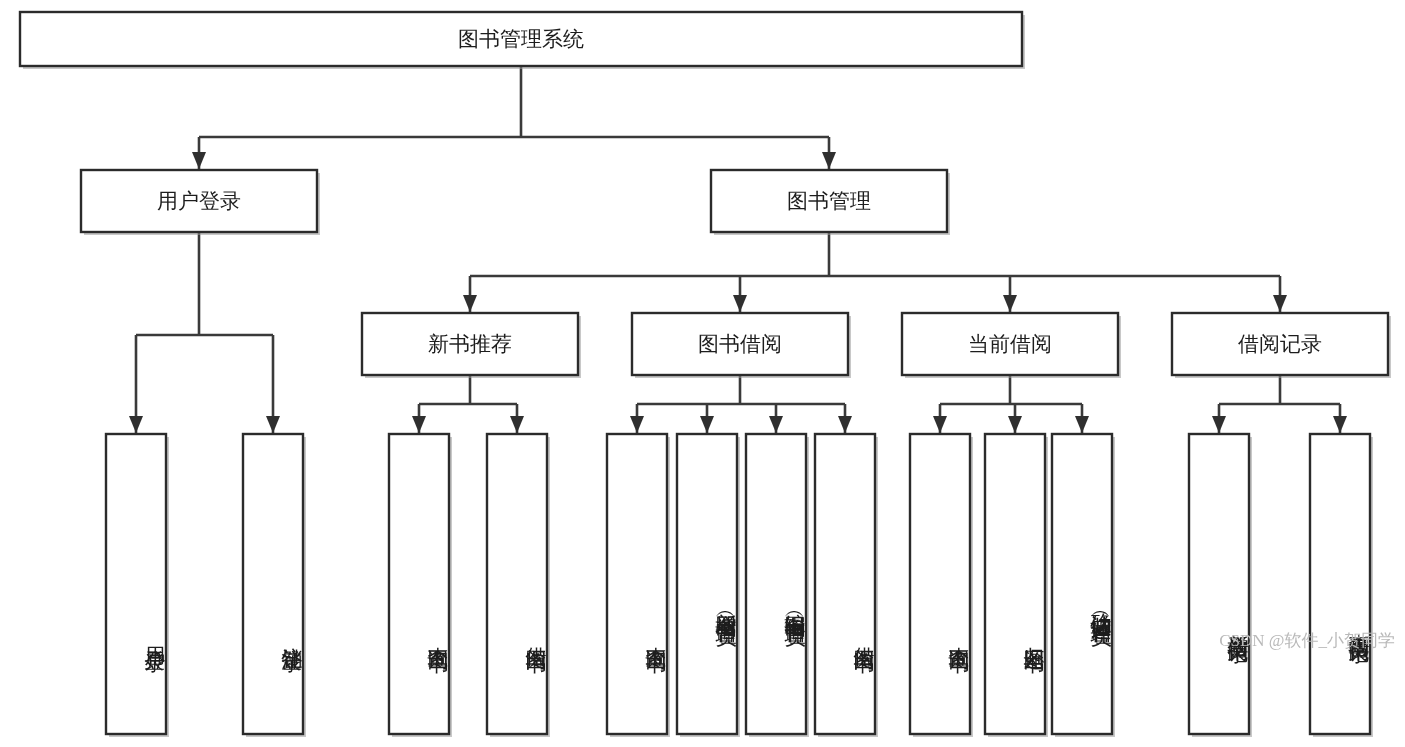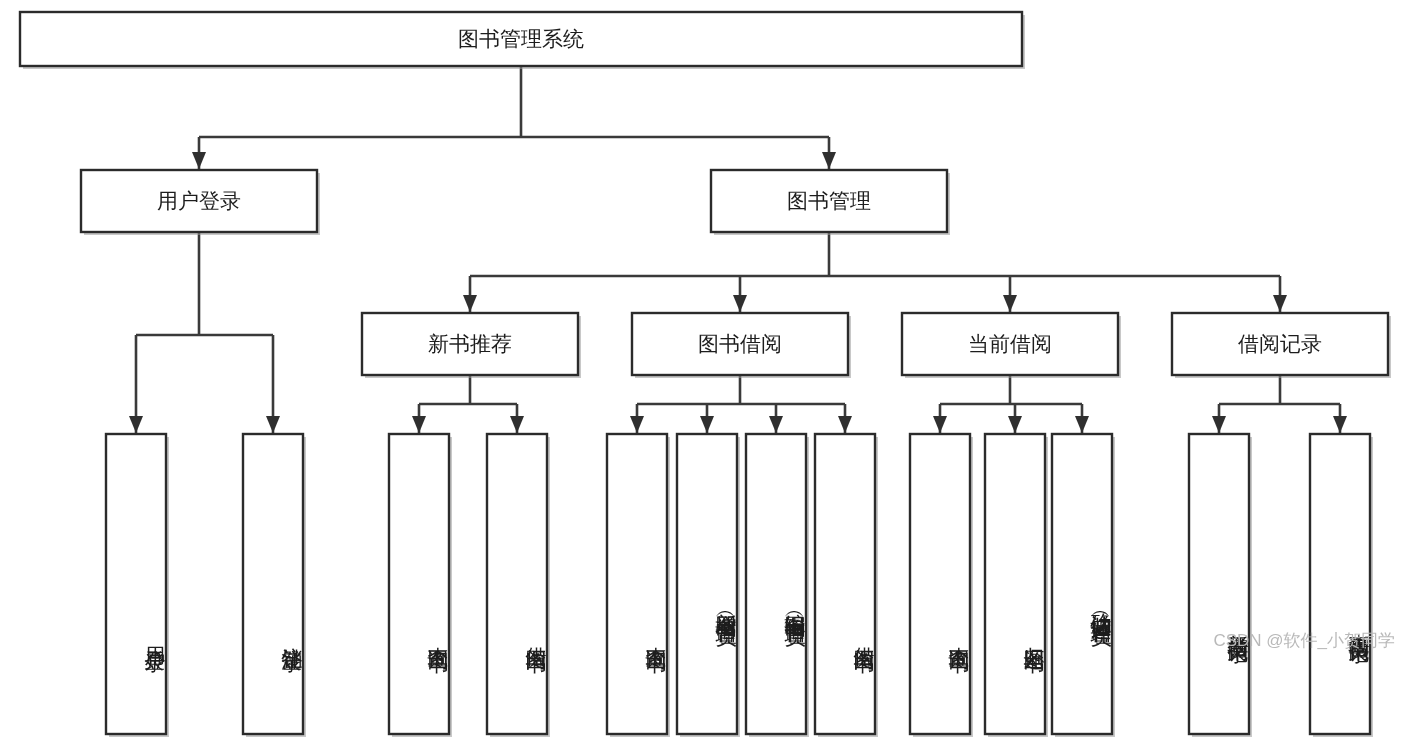--- a/index.html
+++ b/index.html
@@ -63,21 +63,21 @@
     display: flex;
     align-items: flex-start;
     justify-content: center;
     white-space: nowrap;
     pointer-events: none;
   }
   .watermark {
     position: absolute;
     right: 10px;
     bottom: 4px;
-    font-family: Liberation Sans, sans-serif;
+    font-family: Liberation Serif, serif;
     font-size: 17px;
     color: #b9b9b9;
     white-space: nowrap;
   }
 </style>
 </head>
 <body>
 
 <div id="diagram-root">
 

